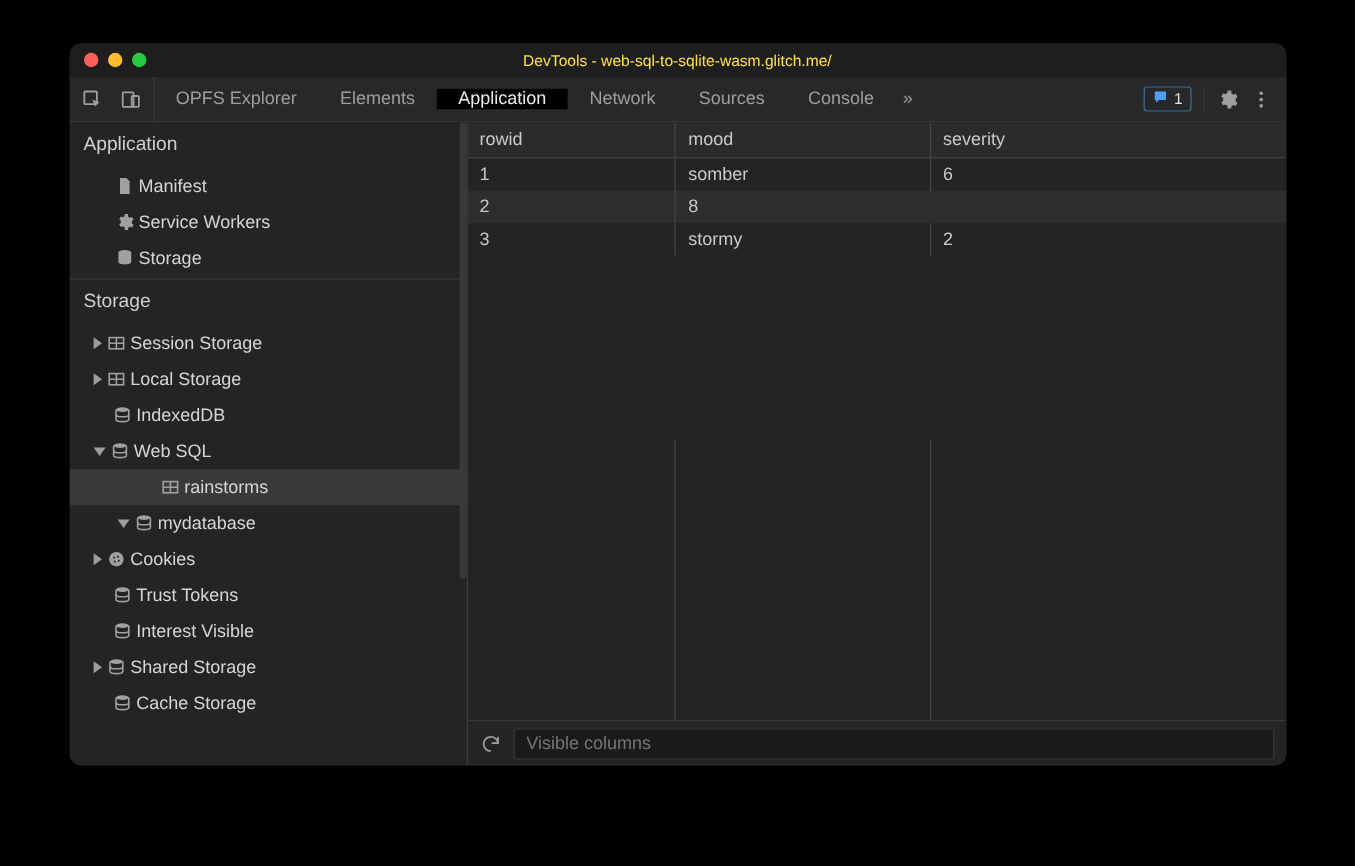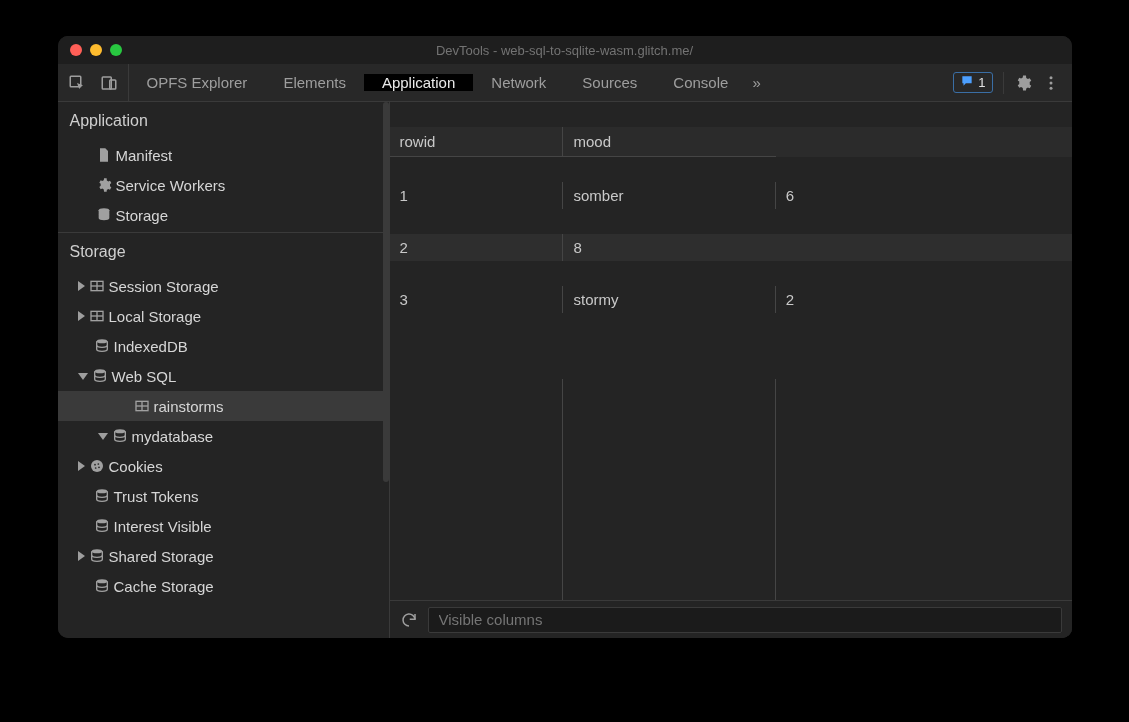--- a/index.html
+++ b/index.html
@@ -33,21 +33,21 @@
     position: relative;
     flex-shrink: 0;
   }
   .traffic { display: flex; gap: 8px; }
   .tlight { width: 12px; height: 12px; border-radius: 50%; }
   .tlight.red { background: #ff5f57; }
   .tlight.yellow { background: #febc2e; }
   .tlight.green { background: #28c840; }
   .title {
     position: absolute; left: 0; right: 0; text-align: center;
-    color: #737373; font-size: 13px; pointer-events: none;
+    color: #fde047; font-size: 13px; pointer-events: none;
   }
   
   .toolbar {
     height: 38px;
     background: #282828;
     border-bottom: 1px solid #3a3a3a;
     display: flex;
     align-items: stretch;
     flex-shrink: 0;
   }
@@ -107,21 +107,21 @@
     border-style: solid;
   }
   .caret.right { border-width: 5px 0 5px 7px; border-color: transparent transparent transparent #9e9e9e; }
   .caret.down { border-width: 7px 5px 0 5px; border-color: #9e9e9e transparent transparent transparent; }
   .ico { width: 16px; height: 16px; display: inline-flex; align-items:center; justify-content:center; color:#a0a0a0; flex-shrink:0; }
   .ico svg { width: 16px; height: 16px; }
   .label { color: #d6d6d6; white-space: nowrap; }
   
   .content { flex: 1; display: flex; flex-direction: column; background: #242424; min-width: 0; }
   .grid { flex: 1; display: flex; flex-direction: column; min-height: 0; }
-  .grid-head, .grid-row { display: grid; grid-template-columns: 1fr 1.22fr 1.7fr; margin-top: 25px; }
+  .grid-head, .grid-row { display: grid; grid-template-columns: 1fr 1.22fr 1.7fr; }
   .grid-head { background: #2b2b2b; }
   .gh-cell {
     padding: 6px 10px; color: #c9c9c9; font-size: 15px;
     border-right: 1px solid #454545; border-bottom: 1px solid #454545;
   }
   .gh-cell:last-child { border-right: none; }
   .grid-body { flex: 1; overflow:auto; }
   .grid-row .g-cell {
     padding: 5px 10px; color: #c9c9c9; font-size: 15px;
     border-right: 1px solid #454545;
@@ -390,20 +390,21 @@
             <span class="label">Cache Storage</span>
           </div>
         </div>
     </div>
 
     <div class="content">
       <div class="grid">
         <div class="grid-head">
           <div class="gh-cell">rowid</div>
           <div class="gh-cell">mood</div>
+          <div class="gh-cell">severity</div>
         </div>
         <div class="grid-body" id="grid-body">
             <div class="grid-row">
               <div class="g-cell">1</div>
               <div class="g-cell">somber</div>
               <div class="g-cell">6</div>
             </div>
             <div class="grid-row alt">
               <div class="g-cell">2</div>
               <div class="g-cell">8</div>

